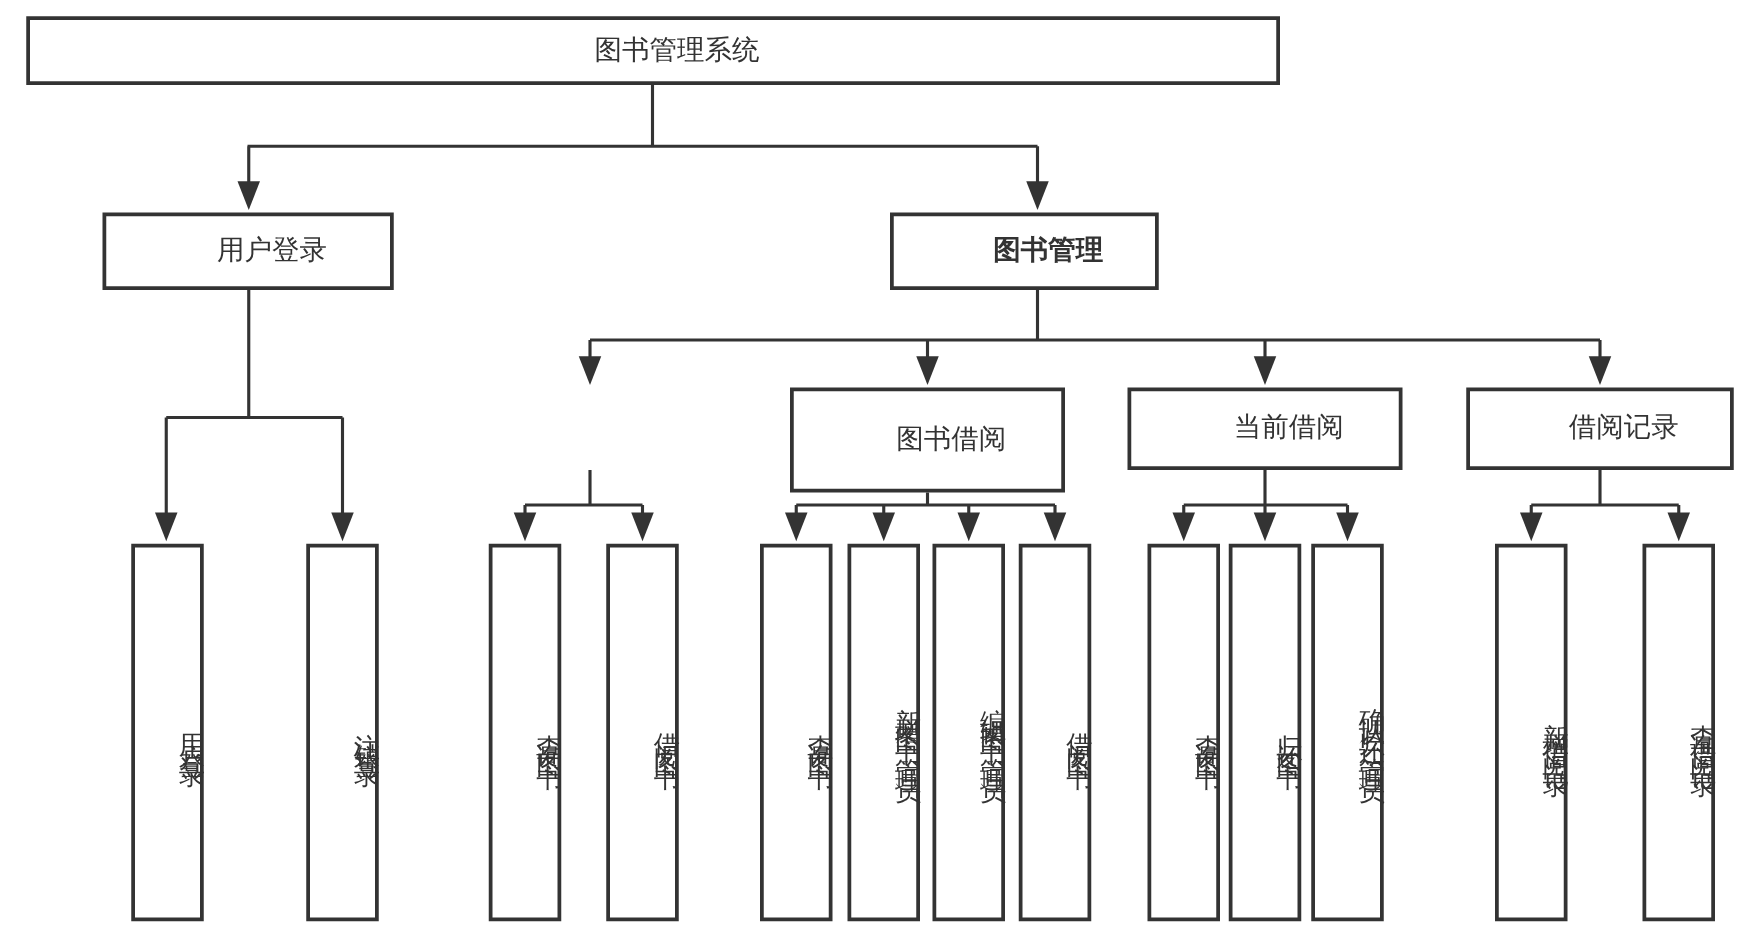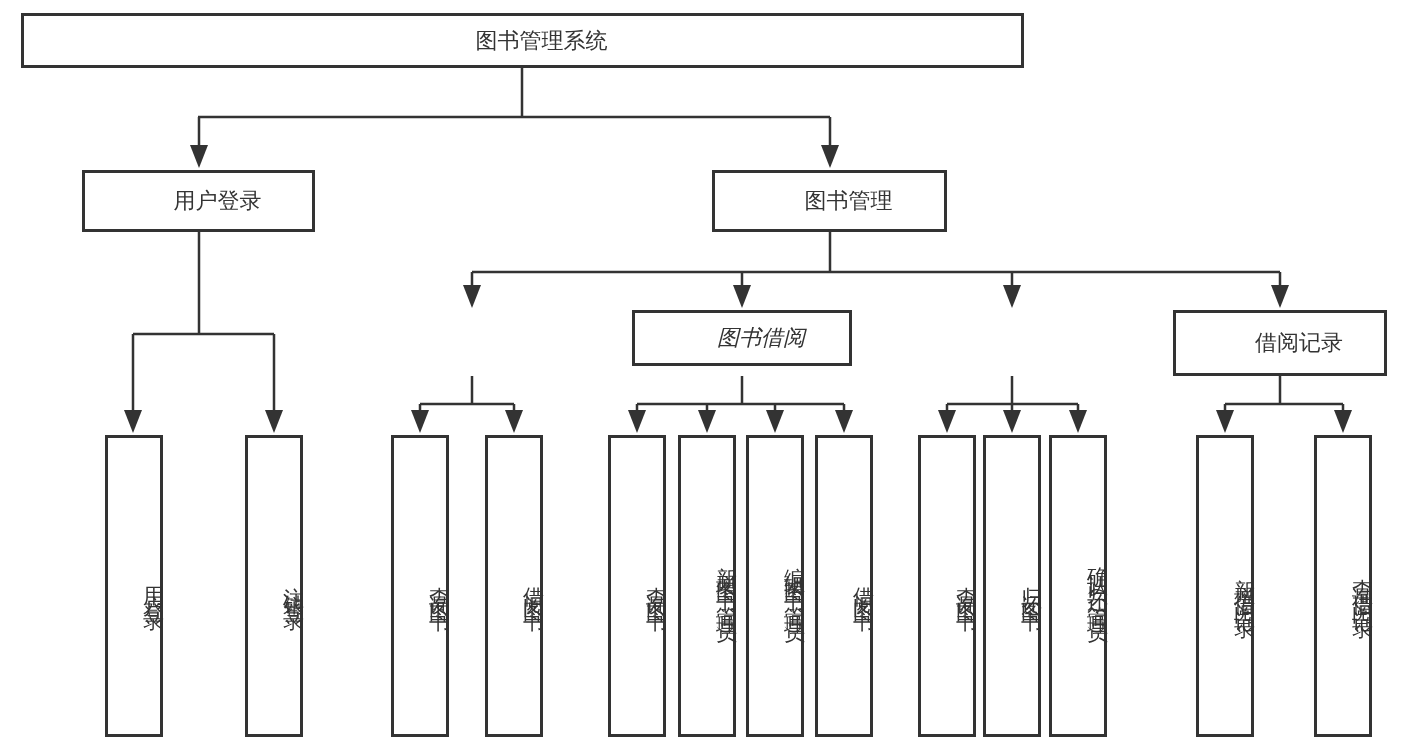--- a/index.html
+++ b/index.html
@@ -51,26 +51,29 @@
       <polygon points="1334,410 1352,410 1343,433" fill="#333333"></polygon>
     </svg>
 
   <div class="box" style="left:21px;top:13px;width:1003px;height:55px;">
     <span class="hlabel">图书管理系统</span>
   </div>
 
   <div class="box" style="left:82px;top:170px;width:233px;height:62px;">
     <span class="hlabel">用户登录</span>
   </div>
-  <div class="box" style="left:712px;top:170px;width:235px;height:62px;">
+  <div class="box" style="left:712px;top:170px;width:215px;height:62px;font-weight:bold;">
     <span class="hlabel">图书管理</span>
   </div>
 
-  <div class="box" style="left:632px;top:310px;width:220px;height:56px;font-style:italic;">
+  <div class="box" style="left:632px;top:310px;width:220px;height:84px;">
     <span class="hlabel">图书借阅</span>
+  </div>
+  <div class="box" style="left:902px;top:310px;width:220px;height:66px;">
+    <span class="hlabel">当前借阅</span>
   </div>
   <div class="box" style="left:1173px;top:310px;width:214px;height:66px;">
     <span class="hlabel">借阅记录</span>
   </div>
 
   <div class="box" style="left:105px;top:435px;width:58px;height:302px;">
     <span class="vtext">用户登录</span>
   </div>
   <div class="box" style="left:245px;top:435px;width:58px;height:302px;">
     <span class="vtext">注销登录</span>

